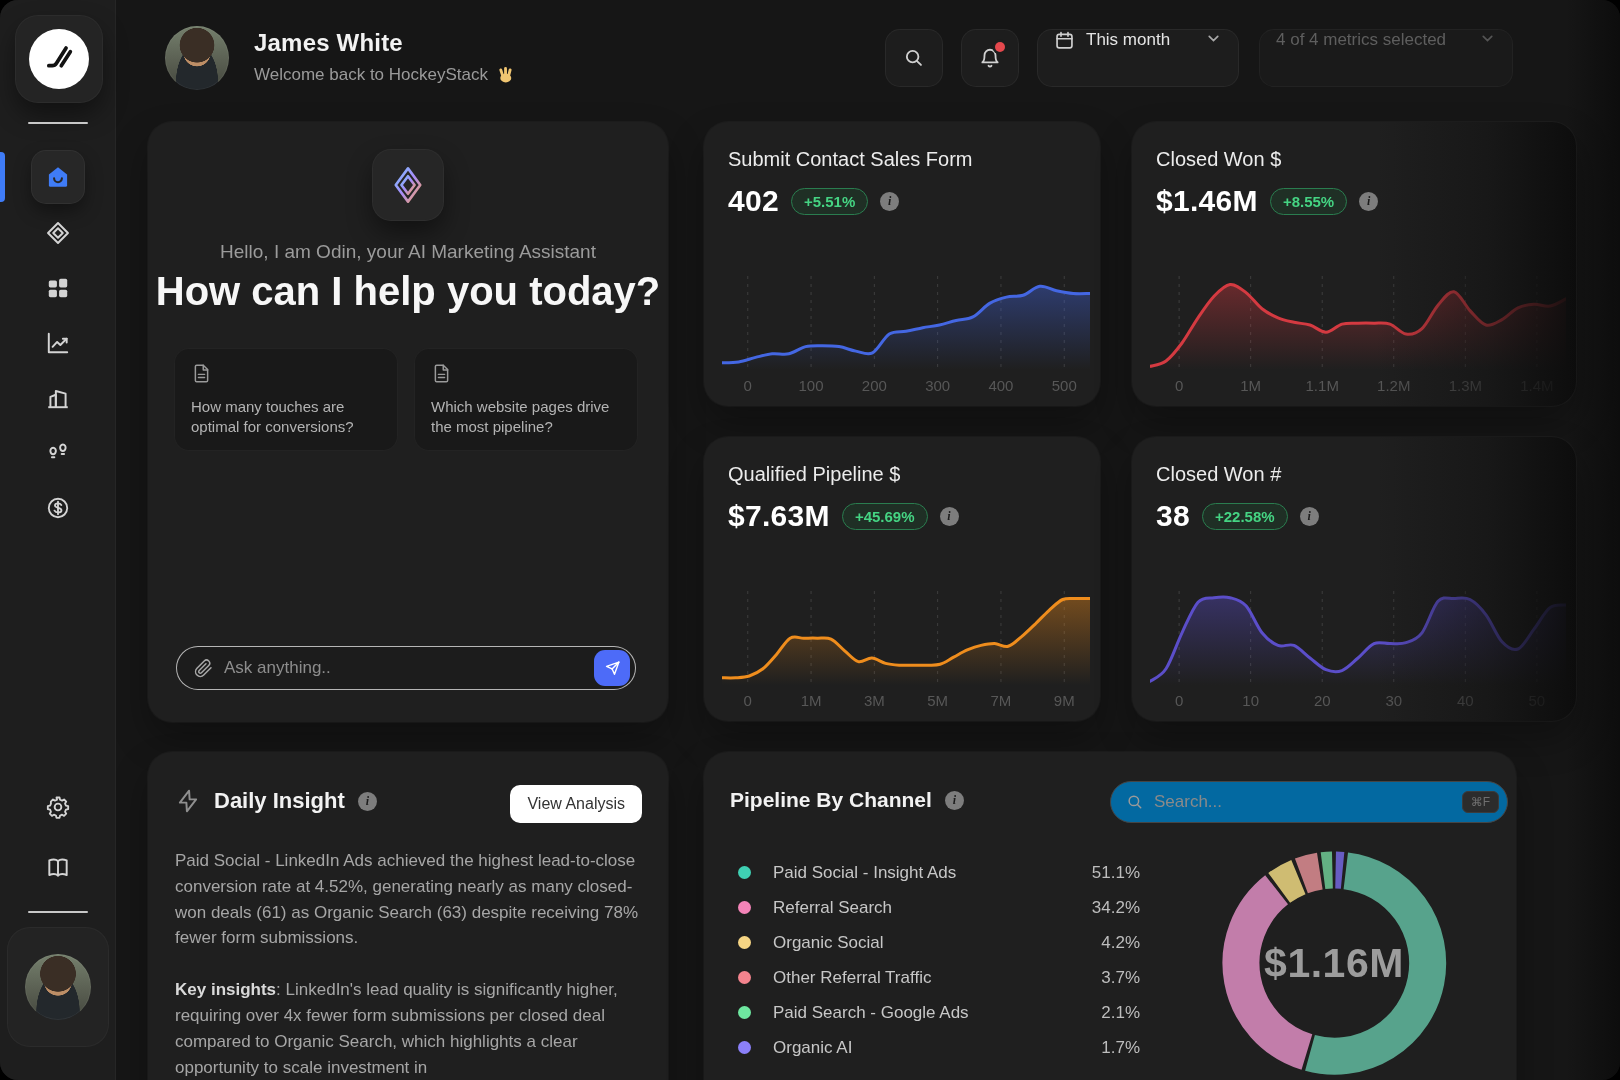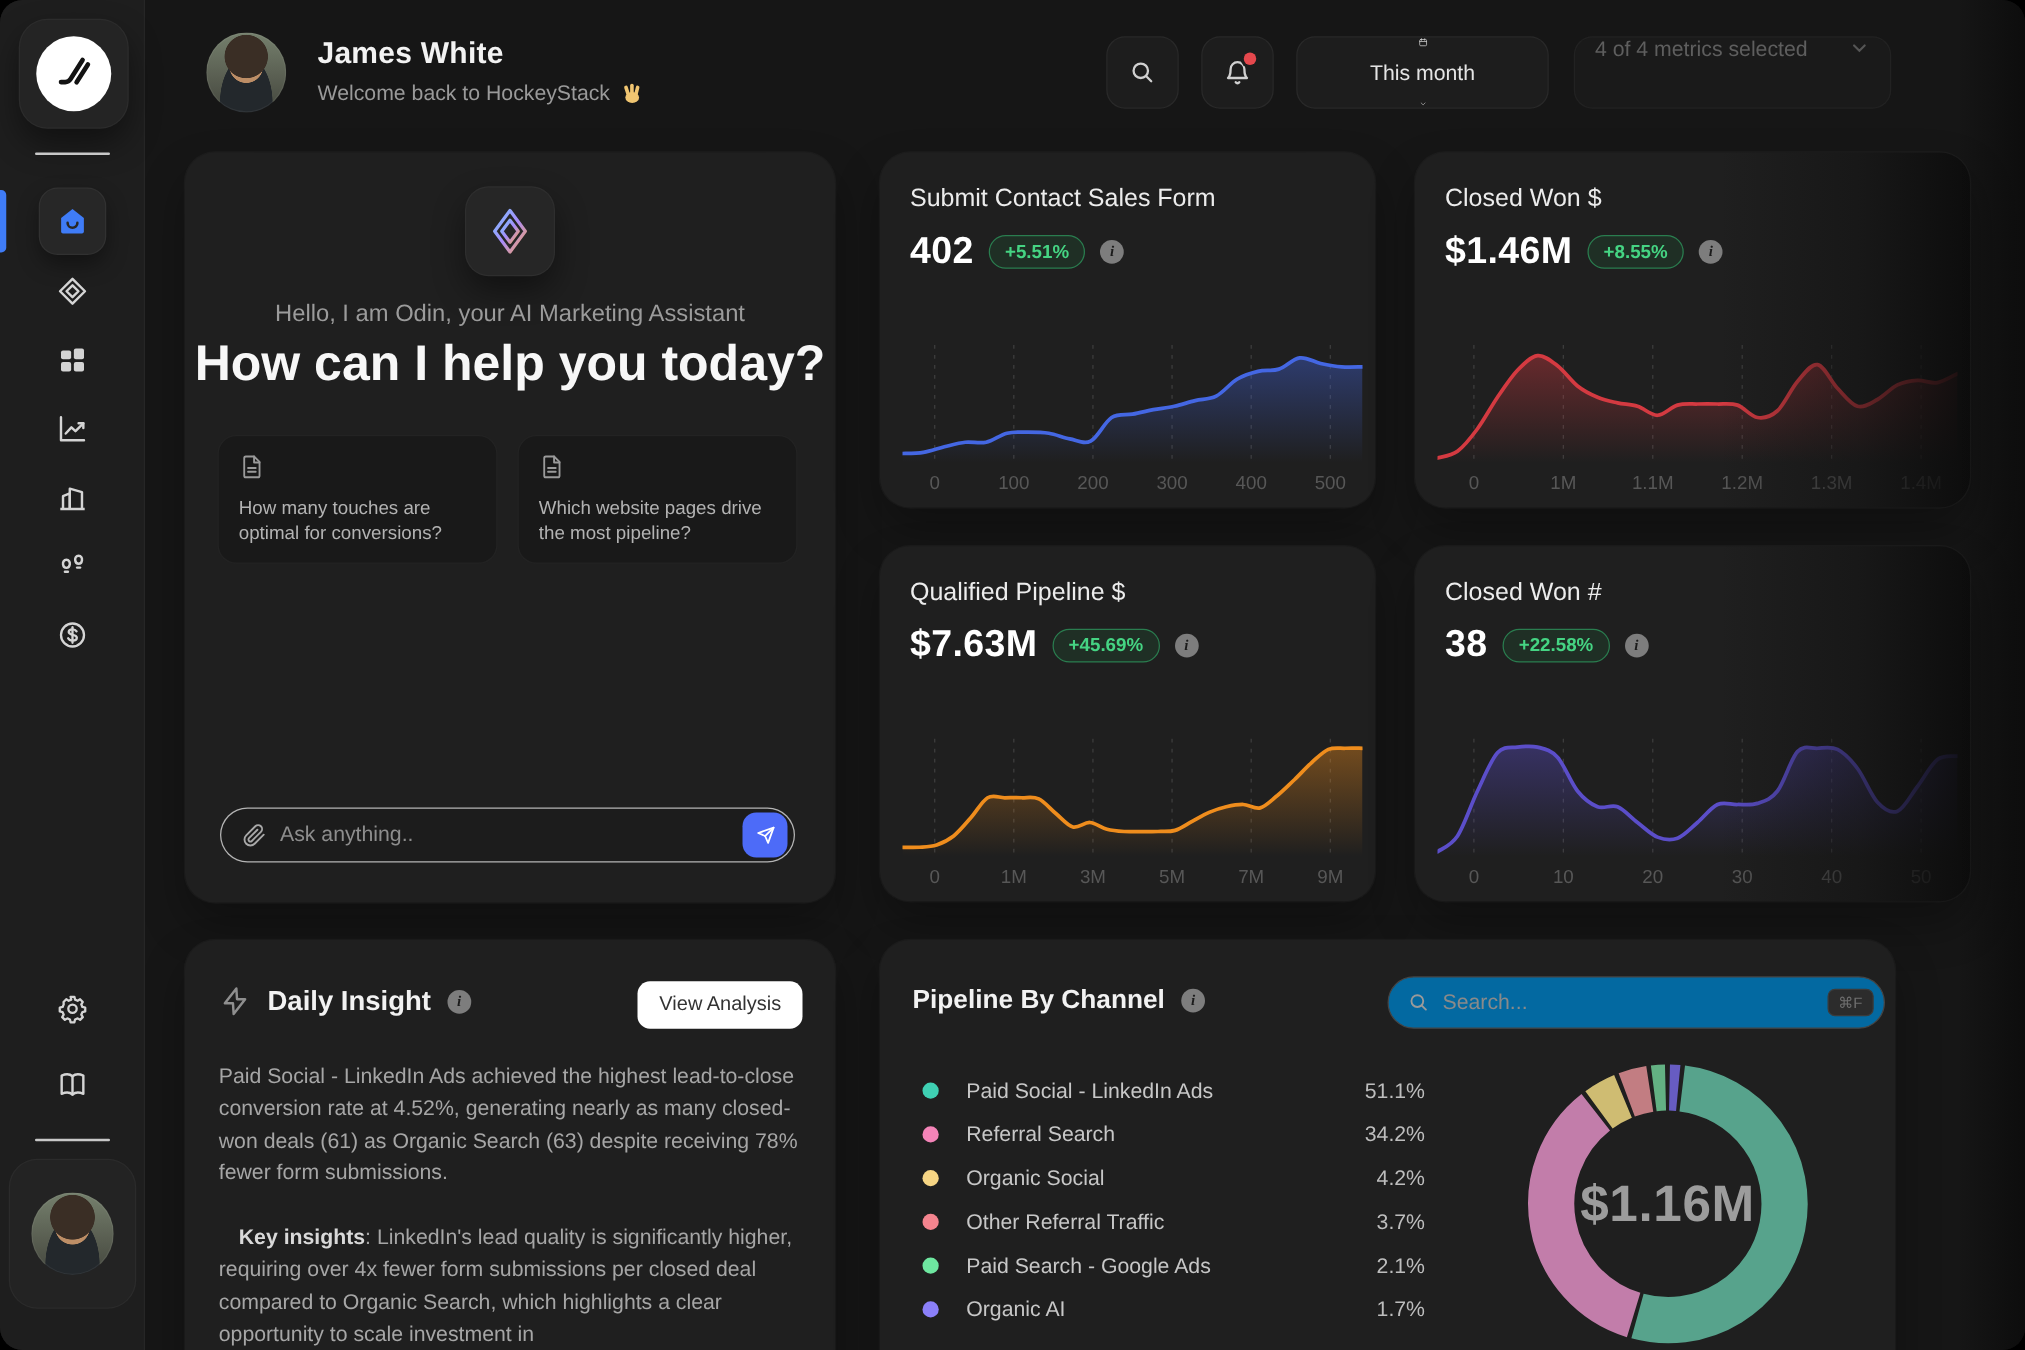--- a/index.html
+++ b/index.html
@@ -31,21 +31,21 @@
   .av-sm { width:66px; height:66px; }
 
   
   .hdr-avatar { position:absolute; left:165px; top:26px; width:64px; height:64px; cursor:pointer; }
   .hdr-name { position:absolute; left:254px; top:29px; font-size:24px; font-weight:700; color:#f2f2f2; letter-spacing:.2px; }
   .hdr-sub { position:absolute; left:254px; top:64px; font-size:17px; color:#9a9a9a; display:flex; align-items:center; gap:7px; }
   .icon-btn { position:absolute; top:30px; width:56px; height:56px; border-radius:14px; background:#1d1d1d;
     box-shadow:0 0 0 1px #292929; display:flex; align-items:center; justify-content:center; cursor:pointer; }
   .bell-dot { position:absolute; top:12px; right:13px; width:10px; height:10px; border-radius:50%; background:#e5484d; box-shadow:0 0 0 2.5px #1d1d1d; }
   .date-btn { position:absolute; left:1038px; top:30px; height:56px; width:200px; border-radius:14px; background:#1d1d1d;
-    box-shadow:0 0 0 1px #292929; display:flex; align-items:center; gap:11px; padding:0 16px; cursor:pointer;flex-direction:column; }
+    box-shadow:0 0 0 1px #292929; display:flex; align-items:flex-start; gap:11px; padding:0 16px; cursor:pointer; }
   .date-btn .lbl { font-size:17px; color:#e4e4e4; flex:1; }
   .metrics-btn { position:absolute; left:1260px; top:30px; height:56px; width:252px; border-radius:14px; background:#1a1a1a;
     box-shadow:0 0 0 1px #222; display:flex; align-items:flex-start; gap:10px; padding:0 16px; cursor:pointer; }
   .metrics-btn .lbl { font-size:17px; color:#5e5e5e; flex:1; }
 
   
   .card { position:absolute; background:#1f1f1f; border-radius:24px; box-shadow:0 0 0 1px rgba(255,255,255,.03), 0 18px 36px rgba(0,0,0,.3); }
   .fade-r::after { content:''; position:absolute; inset:0; border-radius:inherit; pointer-events:none; z-index:5;
     background:linear-gradient(90deg, rgba(22,22,22,0) 55%, rgba(18,18,18,.55) 80%, rgba(12,12,12,.95) 100%); }
 
@@ -72,21 +72,21 @@
   .info { width:19px; height:19px; border-radius:50%; background:#7d7d7d; color:#1b1b1b; font-size:12px; font-weight:700;
     display:inline-flex; align-items:center; justify-content:center; cursor:pointer; font-family:"Liberation Serif",serif; font-style:italic; }
   .spark { position:absolute; left:18px; right:10px; bottom:10px; height:124px; }
 
   
   .in-title-row { position:absolute; left:27px; top:36px; display:flex; align-items:center; gap:13px; }
   .in-title { font-size:22px; font-weight:600; color:#f2f2f2; }
   .va-btn { position:absolute; right:26px; top:33px; background:#fff; color:#333; font-size:16px; font-weight:500;
     border-radius:10px; padding:10px 17px; cursor:pointer; }
   .in-para { position:absolute; left:27px; top:96px; width:466px; font-size:17px; line-height:1.52; color:#a6a6a6; }
-  .in-para b { color:#d9d9d9;margin-left:16px; }
+  .in-para b { color:#d9d9d9; }
   .in-para .p2 { display:block; margin-top:26px; }
 
   
   .pl-title-row { position:absolute; left:26px; top:36px; display:flex; align-items:center; gap:13px; }
   .pl-title { font-size:21px; font-weight:600; color:#f2f2f2; }
   .pl-search { position:absolute; left:406px; top:29px; width:398px; height:42px; border-radius:21px; background:#0369a1;
     border:1px solid #454545; display:flex; align-items:center; gap:10px; padding:0 8px 0 15px; }
   .pl-search input { flex:1; background:transparent; border:none; outline:none; font-size:17px; color:#ccc; font-family:inherit; }
   .pl-search input::placeholder { color:#8a8a8a; }
   .kbd { background:#2c2c2c; border:1px solid #3b3b3b; border-radius:6px; color:#6f6f6f; font-size:12px; padding:3px 8px; }
@@ -430,21 +430,21 @@
         <circle cx="10.5" cy="10.5" r="6.3"></circle>
           <path d="M15.3 15.3 19.6 19.6"></path>
       </svg>
       <input type="text" placeholder="Search..." style="">
       <span class="kbd">⌘F</span>
     </div>
 
     <div class="leg">
       <div class="leg-row">
         <span class="leg-dot" style="background: rgb(63, 208, 179);"></span>
-        <span class="leg-label">Paid Social - LinkedIn Ads</span>
+        <span class="leg-label">Paid Social - Insight Ads</span>
         <span class="leg-val">51.1%</span>
       </div>
       <div class="leg-row">
         <span class="leg-dot" style="background: rgb(244, 132, 184);"></span>
         <span class="leg-label">Referral Search</span>
         <span class="leg-val">34.2%</span>
       </div>
       <div class="leg-row">
         <span class="leg-dot" style="background: rgb(246, 213, 132);"></span>
         <span class="leg-label">Organic Social</span>

